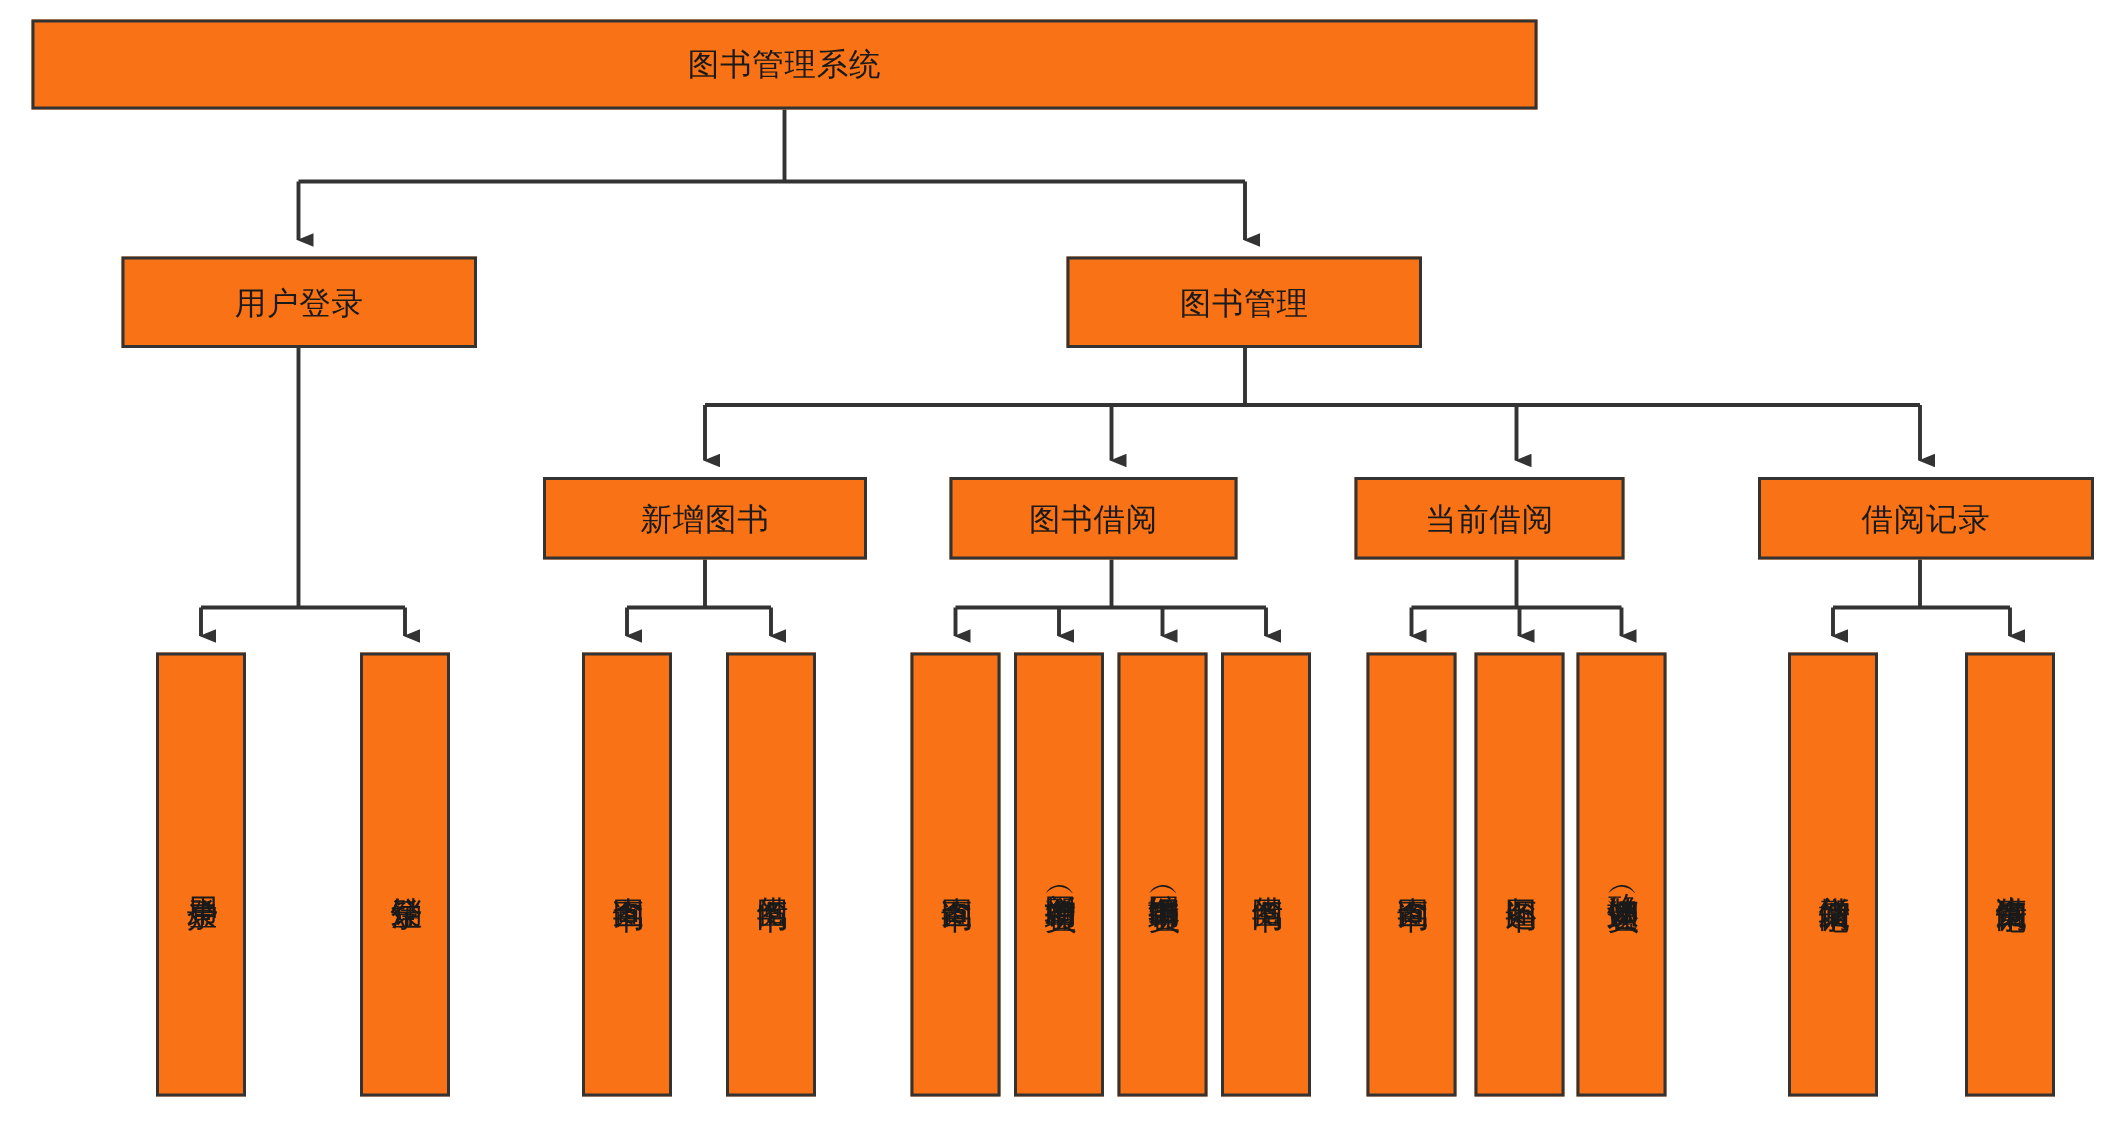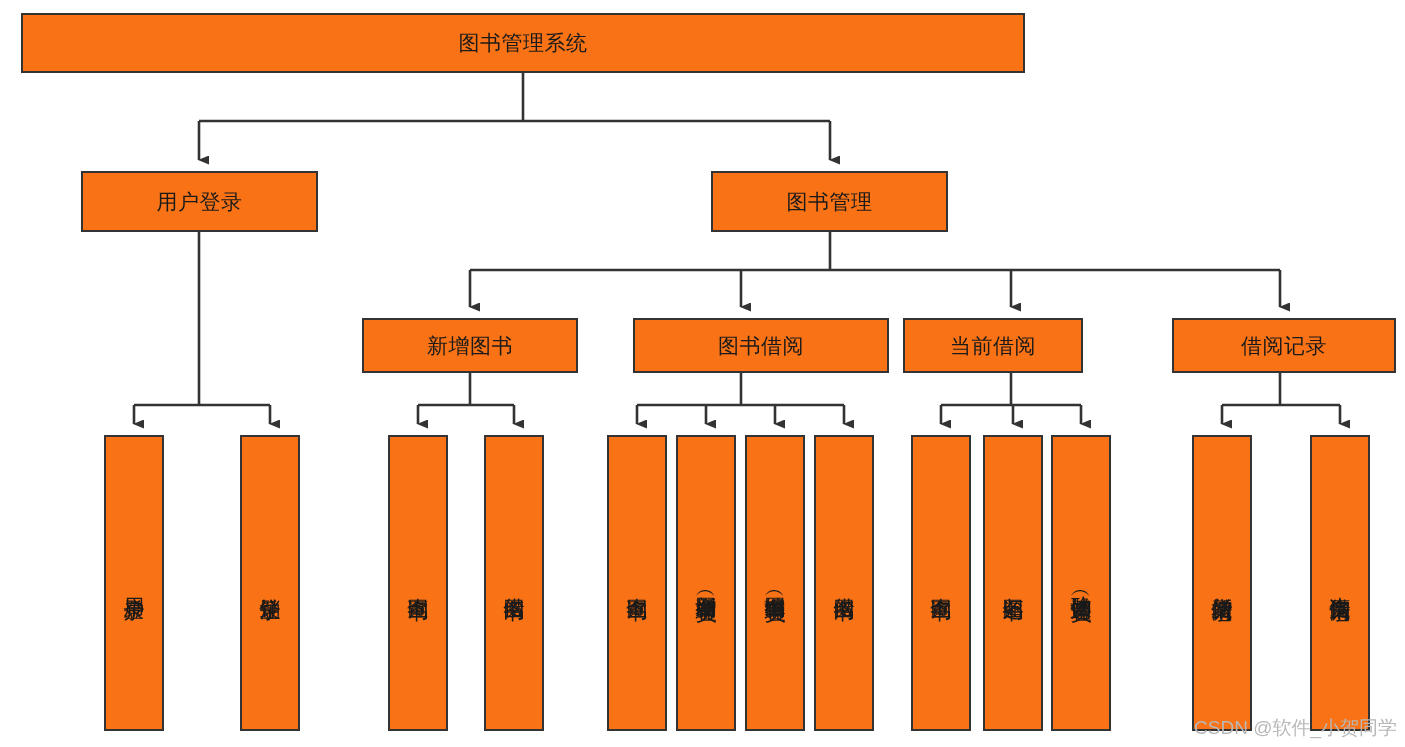--- a/index.html
+++ b/index.html
@@ -143,21 +143,21 @@
       </div>
       <div class="node-box horizontal" style="left: 81px; top: 171px; width: 237px; height: 61px;">
         <span class="node-label">用户登录</span>
       </div>
       <div class="node-box horizontal" style="left: 711px; top: 171px; width: 237px; height: 61px; justify-content: center;">
         <span class="node-label">图书管理</span>
       </div>
       <div class="node-box horizontal" style="left: 362px; top: 318px; width: 216px; height: 55px;">
         <span class="node-label">新增图书</span>
       </div>
-      <div class="node-box horizontal" style="left: 633px; top: 318px; width: 256px; height: 55px;">
+      <div class="node-box horizontal" style="left: 633px; top: 318px; width: 192px; height: 55px;">
         <span class="node-label">图书借阅</span>
       </div>
       <div class="node-box horizontal" style="left: 903px; top: 318px; width: 180px; height: 55px;">
         <span class="node-label">当前借阅</span>
       </div>
       <div class="node-box horizontal" style="left: 1172px; top: 318px; width: 224px; height: 55px;">
         <span class="node-label">借阅记录</span>
       </div>
       <div class="node-box vertical" style="left: 104px; top: 435px; width: 60px; height: 296px;">
         <span class="node-label">用户登录</span>
@@ -193,14 +193,13 @@
         <span class="node-label">确认归还（管理员）</span>
       </div>
       <div class="node-box vertical" style="left: 1192px; top: 435px; width: 60px; height: 296px;">
         <span class="node-label">新增借阅记录</span>
       </div>
       <div class="node-box vertical" style="left: 1310px; top: 435px; width: 60px; height: 296px;">
         <span class="node-label">查询借阅记录</span>
       </div>
     </div>
 
-  <div class="watermark">CSDN @软件_小贺同学</div>
 </div>
 
 </body></html>

